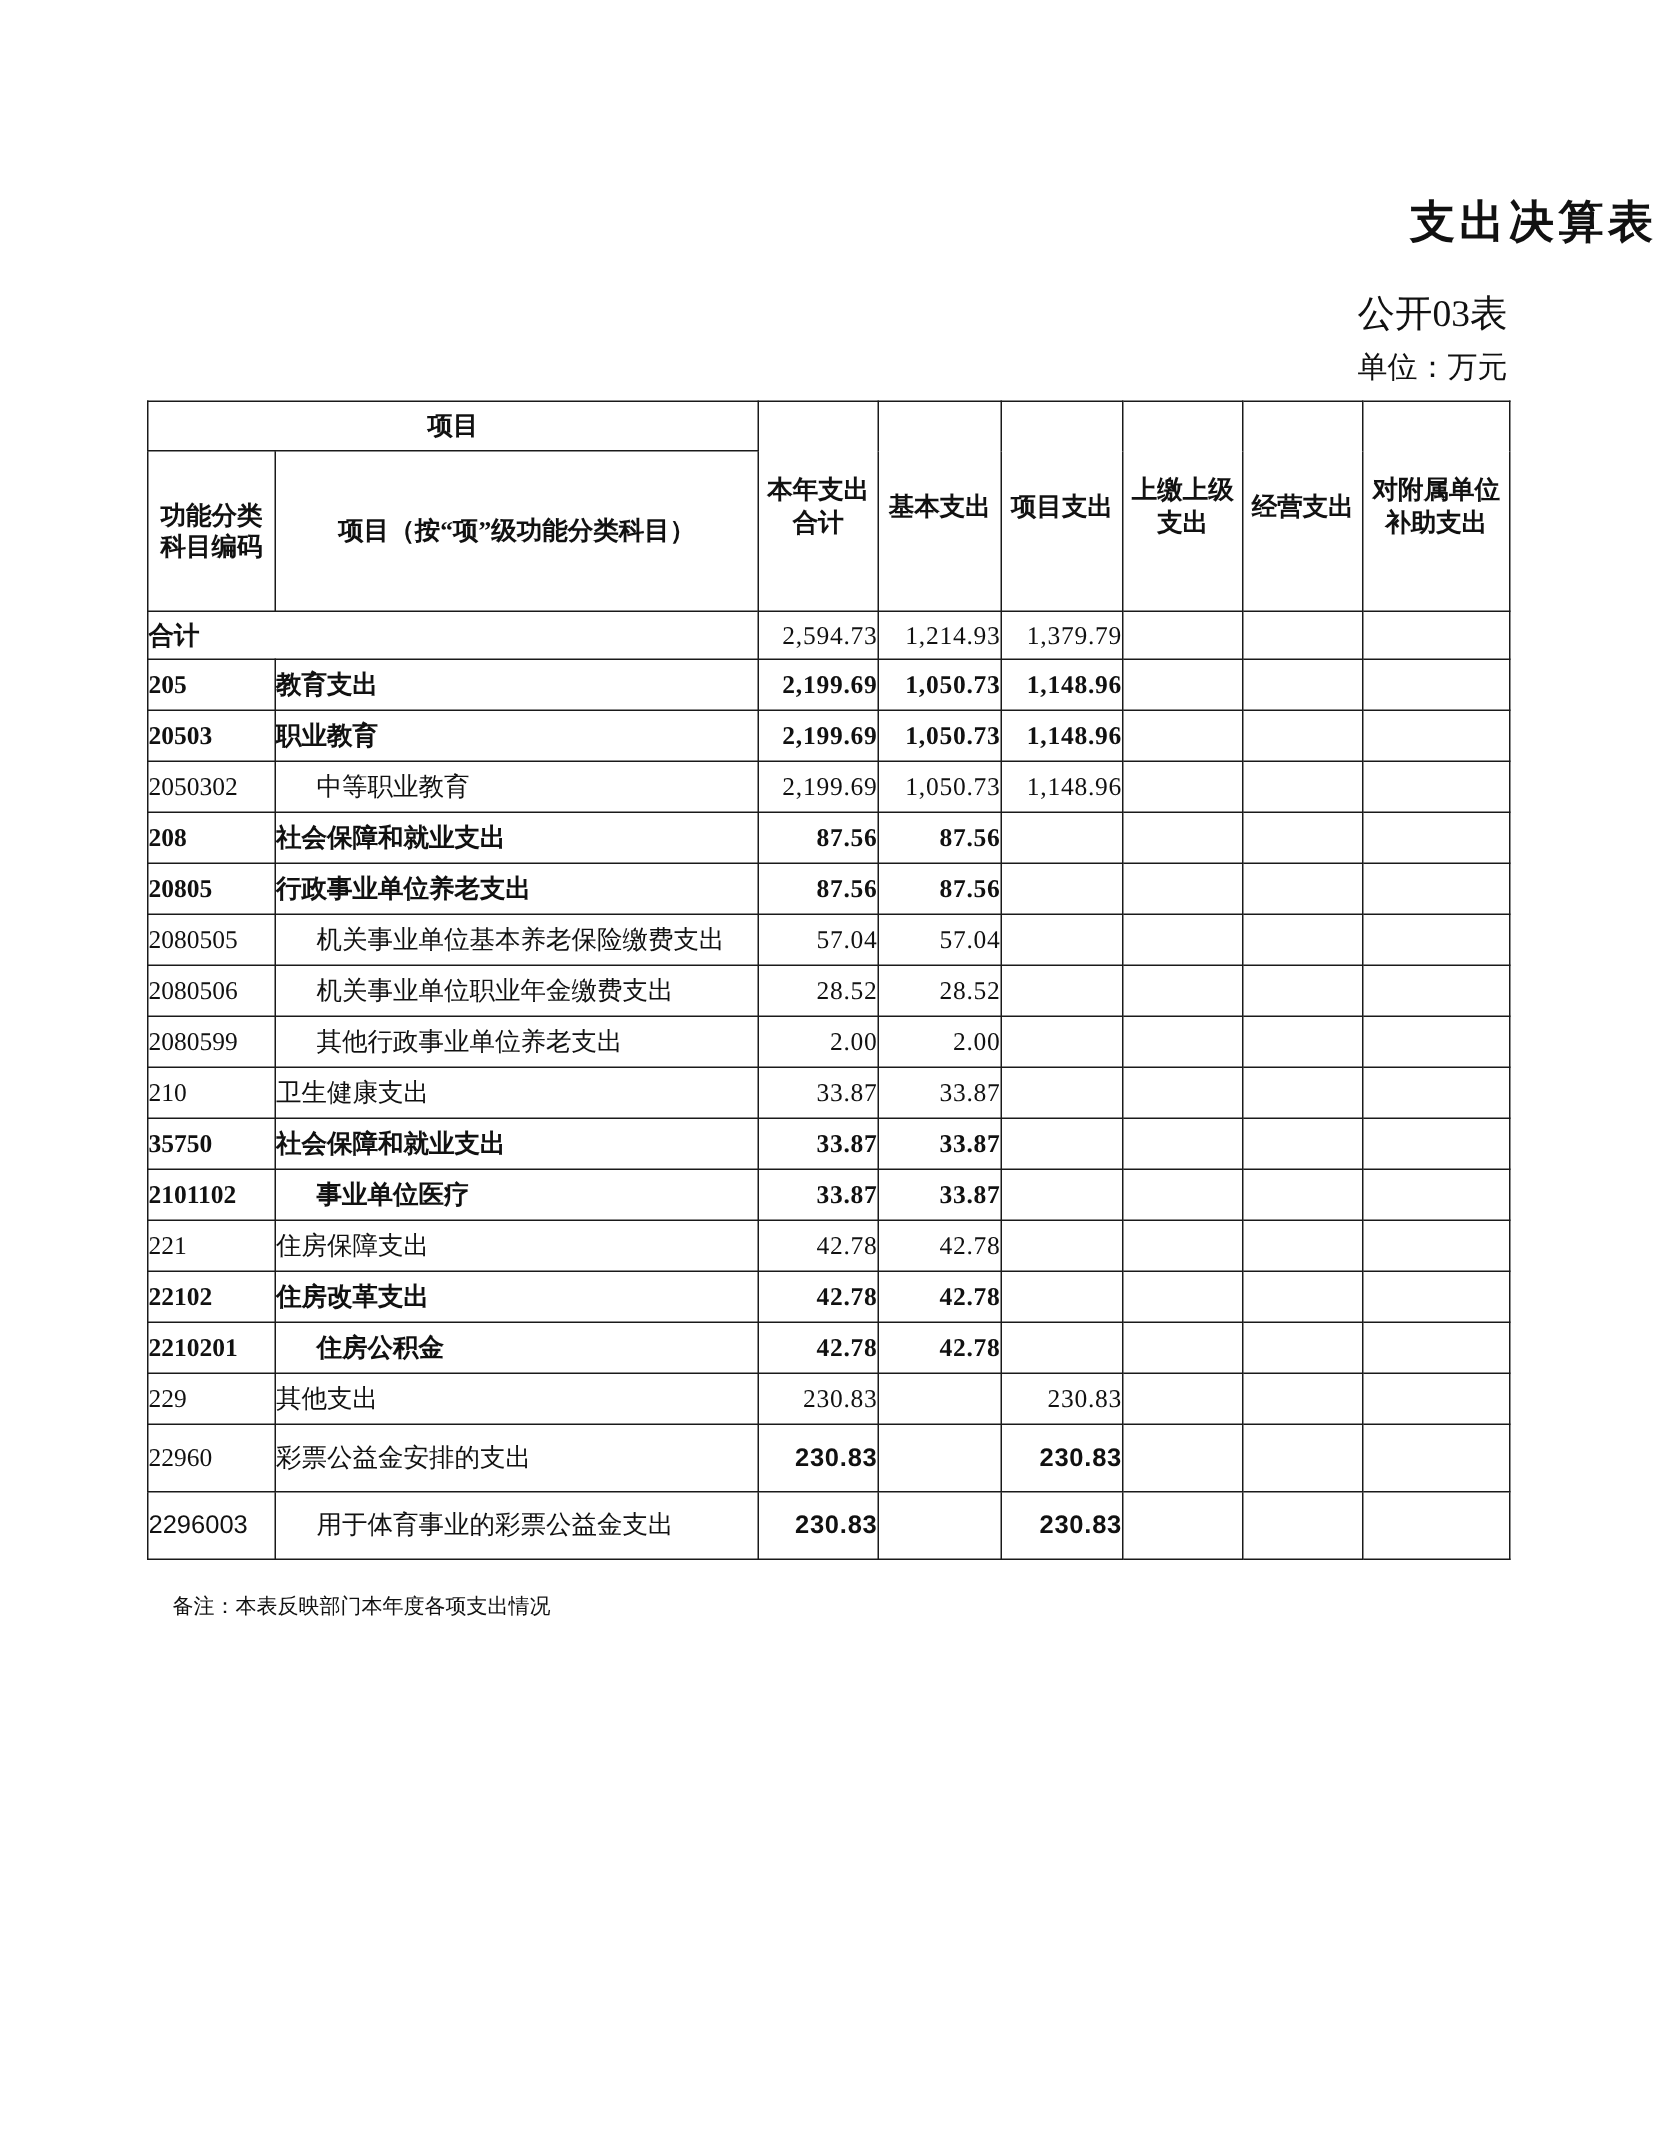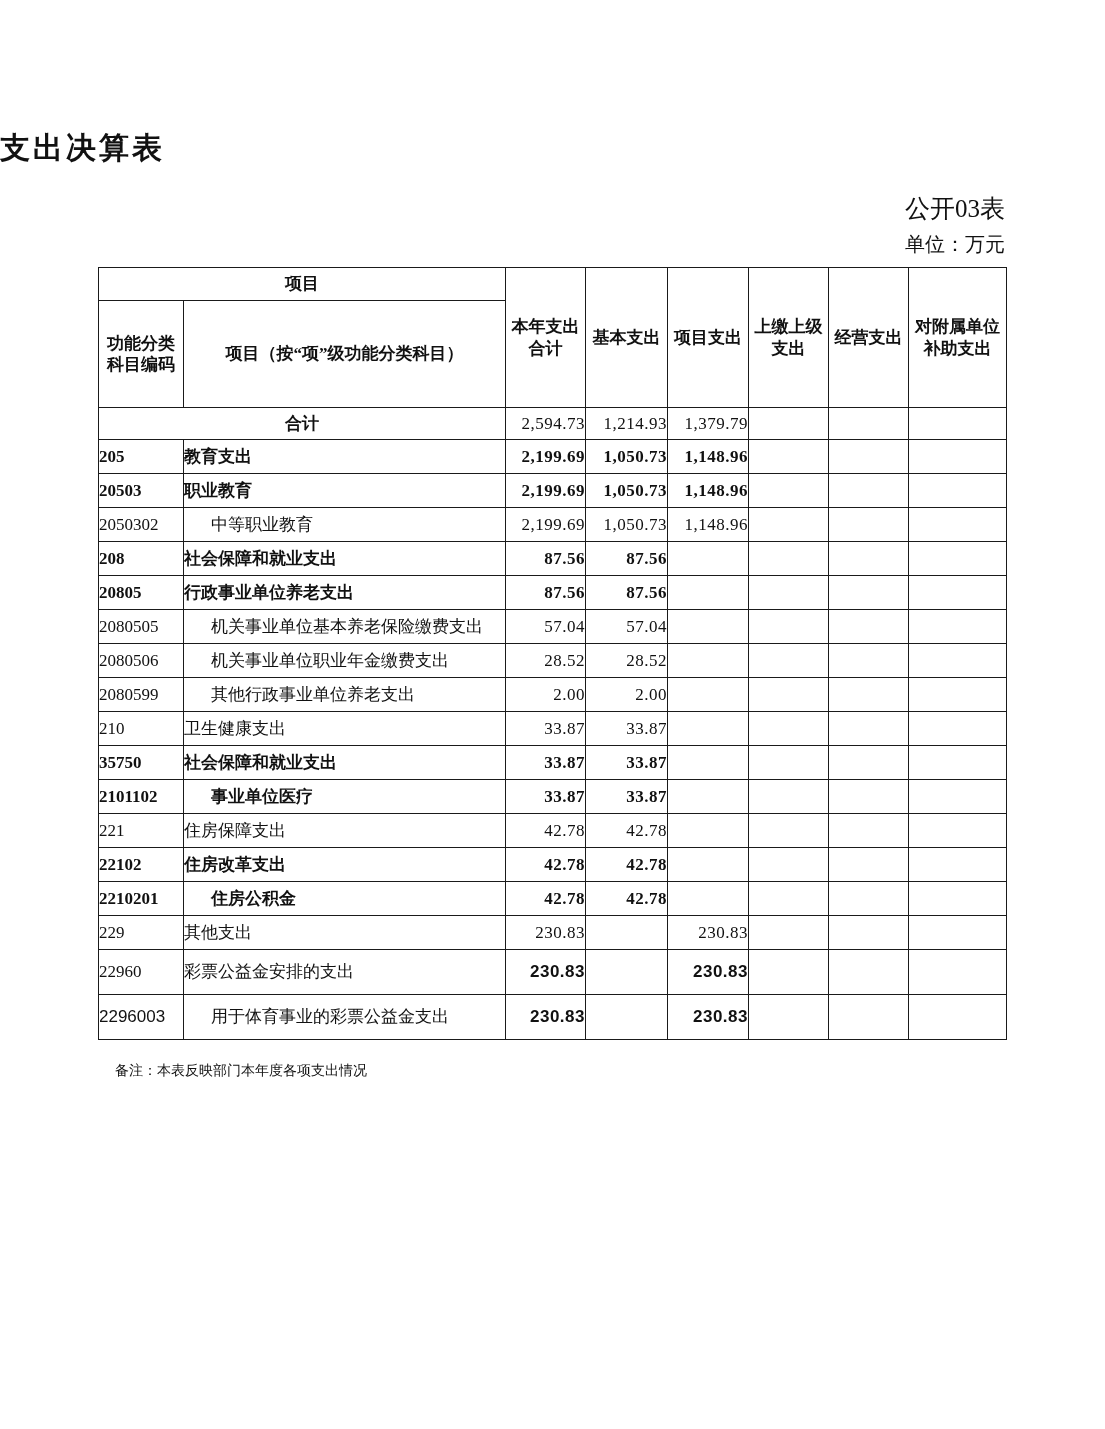--- a/index.html
+++ b/index.html
@@ -13,21 +13,21 @@
     color: #111111;
     font-family: "Liberation Serif", "DejaVu Serif", serif;
     position: relative;
     overflow: hidden;
   }
   .page-title {
     position: absolute;
     top: 128px;
     left: 0;
     width: 1105px;
-    text-align: left;
+    text-align: right;
     font-family: "DejaVu Sans", "Liberation Sans", sans-serif;
     font-weight: bold;
     font-size: 30px;
     letter-spacing: 3px;
   }
   .table-code {
     position: absolute;
     top: 192px;
     right: 100px;
     font-size: 25px;
@@ -88,21 +88,20 @@
     padding-right: 2px;
   }
   td.name-cell.indent { padding-left: 27px; }
   td.val-cell {
     text-align: right;
     padding-right: 4px;
     padding-left: 2px;
     letter-spacing: 0.5px;
   }
   td.total-label {
-    text-align: center;
     font-weight: bold;
   }
   .bold { font-weight: bold; }
   .sans {
     font-family: "Liberation Sans", "DejaVu Sans", sans-serif;
     font-weight: bold;
     letter-spacing: 0;
   }
   .sans-code {
     font-family: "Liberation Sans", "DejaVu Sans", sans-serif;

